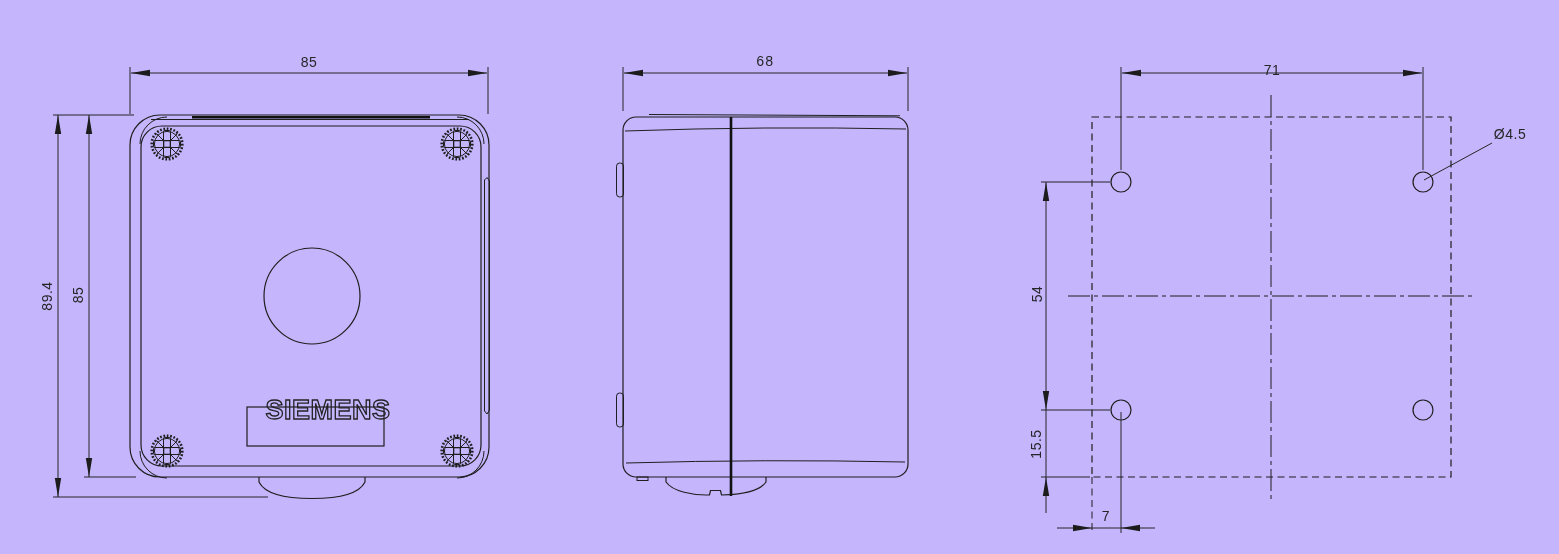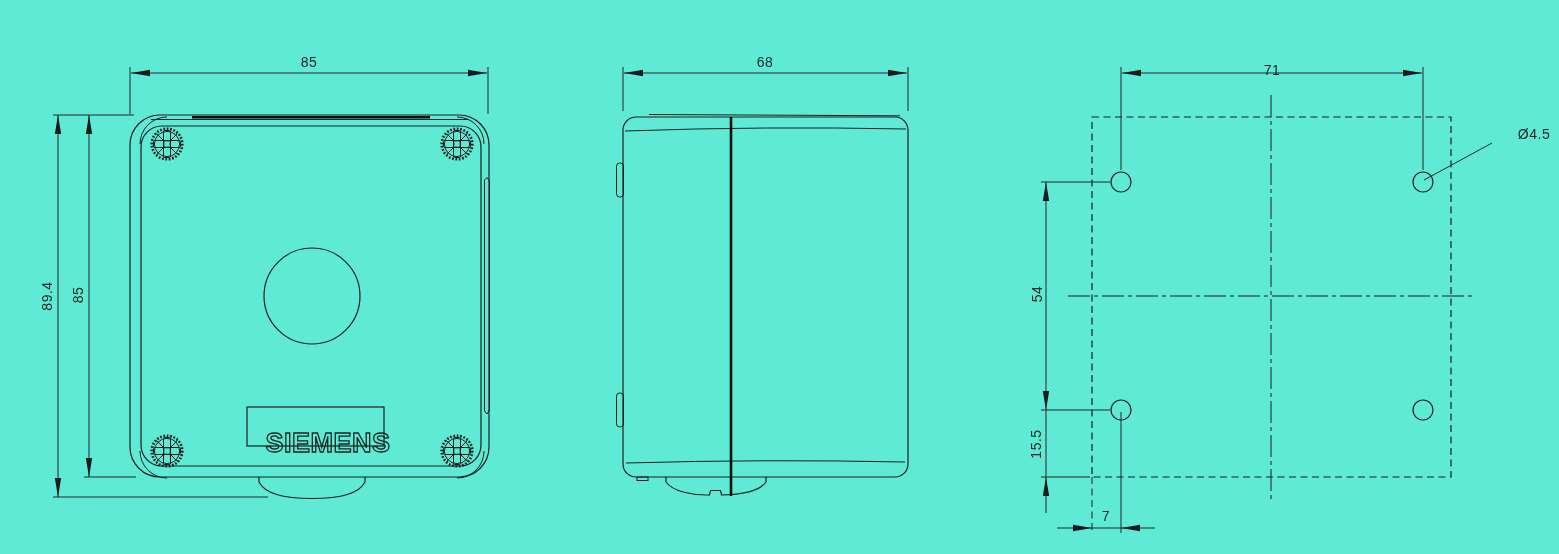--- a/index.html
+++ b/index.html
@@ -1,37 +1,37 @@
 <!DOCTYPE html>
 <html><head>
 <meta charset="utf-8">
 <style>
   html,body{margin:0;padding:0;background:#ffffff;}
   .canvas{
     position:relative;
     width:1559px;height:554px;
-    background:#5eead4;
+    background:#c4b5fd;
     font-family:"Liberation Sans", sans-serif;
     overflow:hidden;
   }
   .canvas svg{position:absolute;left:0;top:0;}
   .dim-label{
     position:absolute;
     font-size:14px;
     color:#262626;
     white-space:nowrap;
     transform:translate(-50%,-50%);
     letter-spacing:0.5px;
   }
   .dim-label.rot{
     transform:translate(-50%,-50%) rotate(-90deg);
   }
   .brand-label{
     position:absolute;
-    left:248px;top:423px;width:160px;height:40px;
+    left:248px;top:390px;width:160px;height:40px;
     display:flex;align-items:center;justify-content:center;
     font-size:27px;
     font-weight:bold;
     letter-spacing:0.5px;
     color:transparent;
     -webkit-text-stroke:1.3px #222222;
   }
   .ln{stroke:#1f1f1f;fill:none;stroke-width:1.2;}
   .thin{stroke:#1f1f1f;fill:none;stroke-width:1;}
   .thick{stroke:#111111;fill:none;stroke-width:2.6;}
@@ -156,21 +156,21 @@
     <line x1="1121" y1="412" x2="1121" y2="533" class="dimln"></line>
     <line x1="1057" y1="528" x2="1155" y2="528" class="dimln"></line>
     <polygon points="1092,528 1073,524.8 1073,531.2" class="arrow"></polygon>
     <polygon points="1121,528 1140,524.8 1140,531.2" class="arrow"></polygon>
   </g>
 </svg>
 
   <span class="dim-label" style="left:309px;top:62px;">85</span>
   <span class="dim-label rot" style="left:47px;top:296px;">89.4</span>
   <span class="dim-label rot" style="left:78px;top:295px;">85</span>
-  <span class="dim-label" style="left:765px;top:62px;">68</span>
+  <span class="dim-label" style="left:765px;top:62px;font-family:Liberation Mono, monospace;">68</span>
   <span class="dim-label" style="left:1272px;top:62px;margin-top:8px;">71</span>
-  <span class="dim-label" style="left:1510px;top:134px;margin-left:24px;">Ø4.5</span>
+  <span class="dim-label" style="left:1510px;top:134px;">Ø4.5</span>
   <span class="dim-label rot" style="left:1037px;top:294px;">54</span>
   <span class="dim-label rot" style="left:1036px;top:444px;">15.5</span>
   <span class="dim-label" style="left:1106px;top:516px;">7</span>
 
   <div class="brand-label">SIEMENS</div>
 </div>
 
 </body></html>

